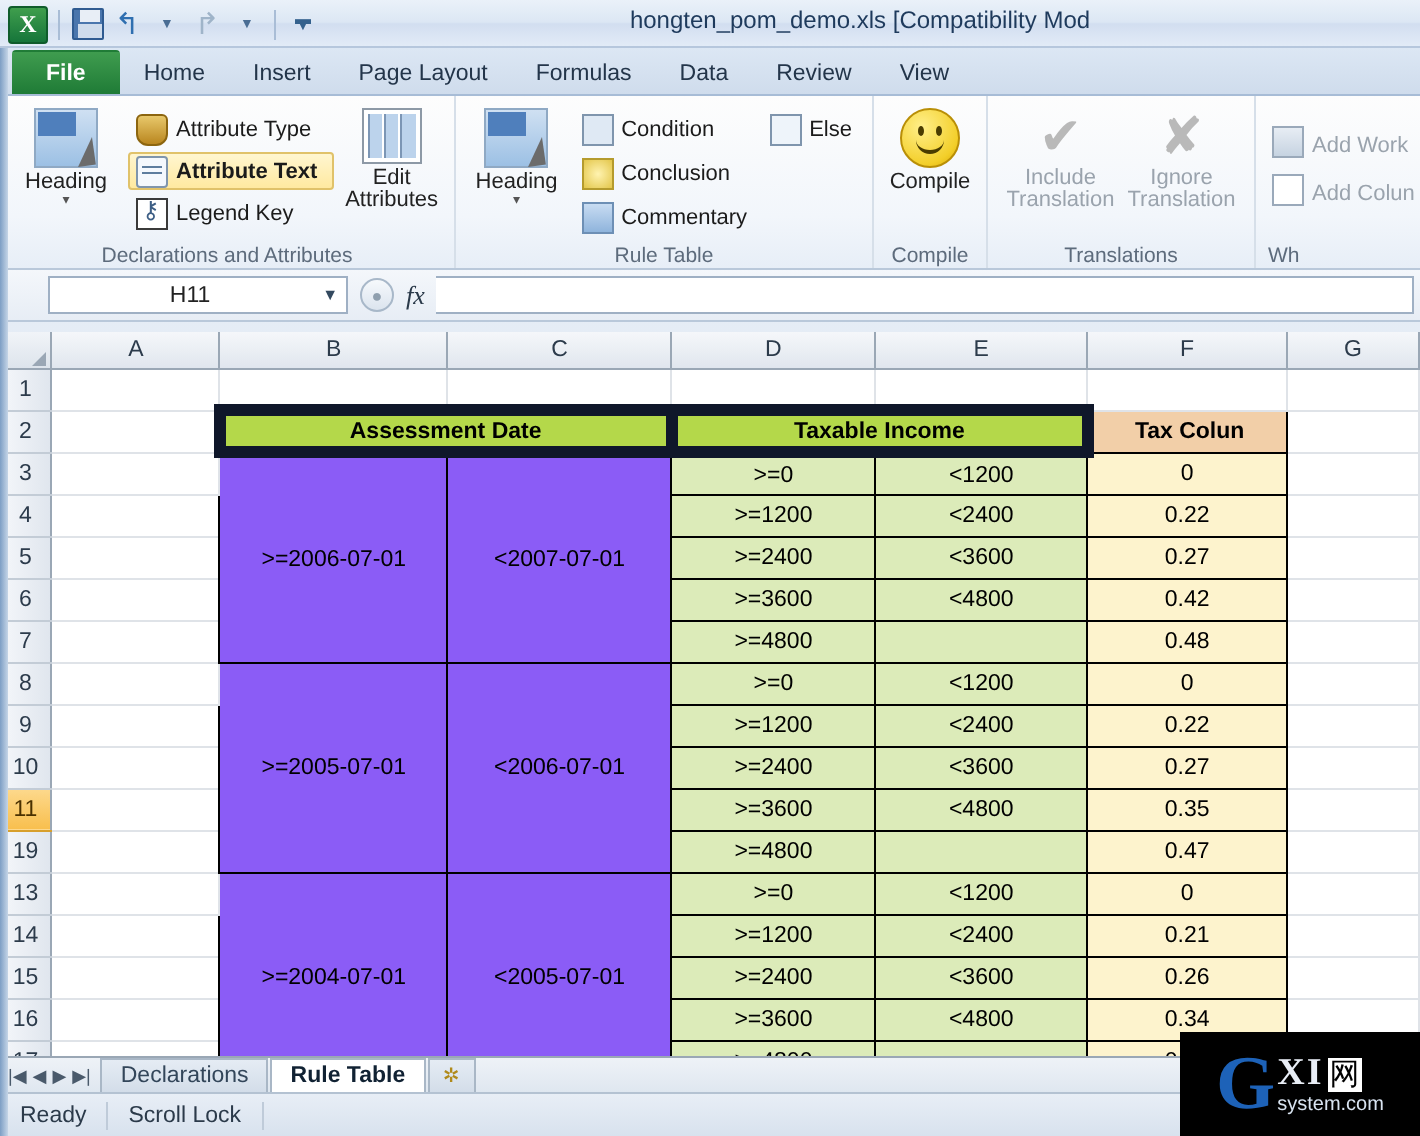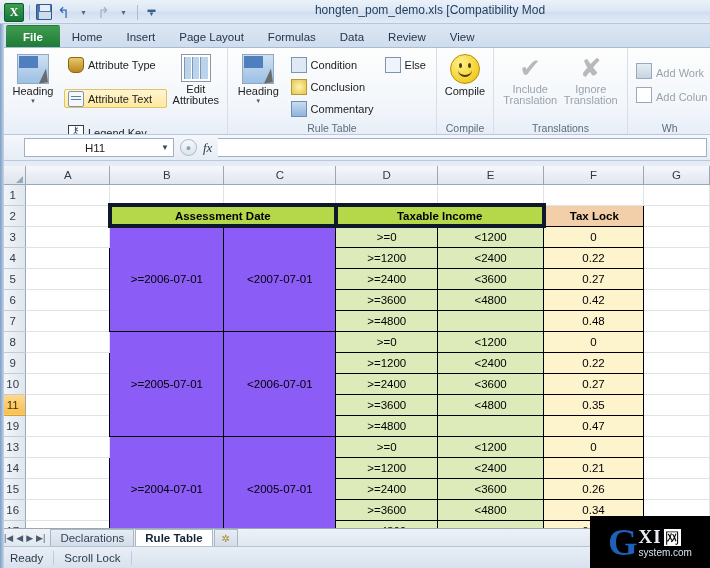--- a/index.html
+++ b/index.html
@@ -174,21 +174,21 @@
 
   .smallrow {
     display: flex; align-items: center; gap: 4px;
     height: 21px; padding: 0 4px;
     font-size: 11px; color: #1b1b1b;
     white-space: nowrap;
   }
   .smallrow.hl {
     background: linear-gradient(#fff6d0, #ffe9a0);
     border: 1px solid #e0c26a; border-radius: 2px;
-    padding: 0 3px; height: 19px;
+    padding: 0 3px; height: 19px; font-weight: bold;
   }
   .smallrow.dim { color: #9aa3ad; align-items: flex-end; }
   .sico { width: 16px; height: 16px; display: inline-block; position: relative; flex: none; }
 
   .sico.attr-type { background: linear-gradient(#e8c86b, #b9861f); border-radius: 3px 3px 6px 6px; border: 1px solid #8c650f; }
   .sico.attr-text { background: #f4f8fd; border: 1px solid #7f95ad; border-radius: 2px; }
   .sico.attr-text:after { content: ""; position: absolute; left: 2px; top: 4px; right: 2px; height: 1px; background: #5d7align; background: #5d7d9e; box-shadow: 0 3px 0 #5d7d9e; }
   .sico.legend { background: #fff; border: 1px solid #3a3a3a; }
   .sico.legend:after { content: "⚷"; position: absolute; left: 2px; top: -2px; font-size: 12px; color: #3d5e85; }
   .sico.cond { background: #dfe9f4; border: 1px solid #7f95ad; }
@@ -284,21 +284,21 @@
     border-bottom: 1px solid #dfe3e8;
     background: #fff;
     text-align: center;
     overflow: hidden; white-space: nowrap;
   }
 
   
   td.hdr-green {
     background: #b4d84a;
     font-weight: bold; color: #000;
-    border: 4px solid #0f172a;
+    border: 6px solid #0f172a;
     text-align: center;
   }
   td.hdr-peach {
     background: #f2cfa8;
     font-weight: bold; color: #000;
     border: 1px solid #000;
     text-align: center;
   }
   td.cond-cell {
     background: #dcebb9;
@@ -429,21 +429,21 @@
 
   <div class="ribbon">
 
     <div class="group" style="width:228px;">
       <div class="group-body">
         <div class="bigbtn">
           <span class="glyph heading-icon"></span>
           <span class="cap">Heading</span>
           <span class="drop">▾</span>
         </div>
-        <div style="display:flex;flex-direction:column;gap:14px;padding-top:2px;width:114px;">
+        <div style="display:flex;flex-direction:column;gap:1px;padding-top:2px;width:114px;">
           <div class="smallrow">
             <span class="sico attr-type"></span>
             <span>Attribute Type</span>
           </div>
           <div class="smallrow hl">
             <span class="sico attr-text"></span>
             <span>Attribute Text</span>
           </div>
           <div class="smallrow">
             <span class="sico legend"></span>
@@ -530,21 +530,21 @@
           <div class="smallrow dim" style="padding-left:2px;">
             <span class="sico addwork"></span>
             <span>Add Work</span>
           </div>
           <div class="smallrow dim" style="padding-left:2px;">
             <span class="sico addcol"></span>
             <span>Add Colun</span>
           </div>
         </div>
       </div>
-      <div class="group-label" style="text-align:center;padding-right:6px;">Wh</div>
+      <div class="group-label" style="text-align:left;padding-right:6px;">Wh</div>
     </div>
   </div>
 
   <div class="formulabar">
     <div class="namebox">
       <span class="nb-text">H11</span>
       <span class="nb-caret">▼</span>
     </div>
     <div class="fbtools">
       <div class="fb-circle">●</div>
@@ -588,21 +588,21 @@
           <td class="cell"></td>
           <td class="cell"></td>
           <td class="cell"></td>
         </tr>
 
         <tr>
           <td class="rowhead">2</td>
           <td class="cell"></td>
           <td class="hdr-green" colspan="2">Assessment Date</td>
           <td class="hdr-green" colspan="2">Taxable Income</td>
-          <td class="hdr-peach">Tax Lock</td>
+          <td class="hdr-peach">Tax Colun</td>
           <td class="cell"></td>
         </tr>
 
         <tr>
           <td class="rowhead">3</td>
           <td class="cell"></td>
           <td class="merge-cell" rowspan="5">&gt;=2006-07-01</td>
           <td class="merge-cell" rowspan="5">&lt;2007-07-01</td>
           <td class="cond-cell">&gt;=0</td>
           <td class="cond-cell">&lt;1200</td>

